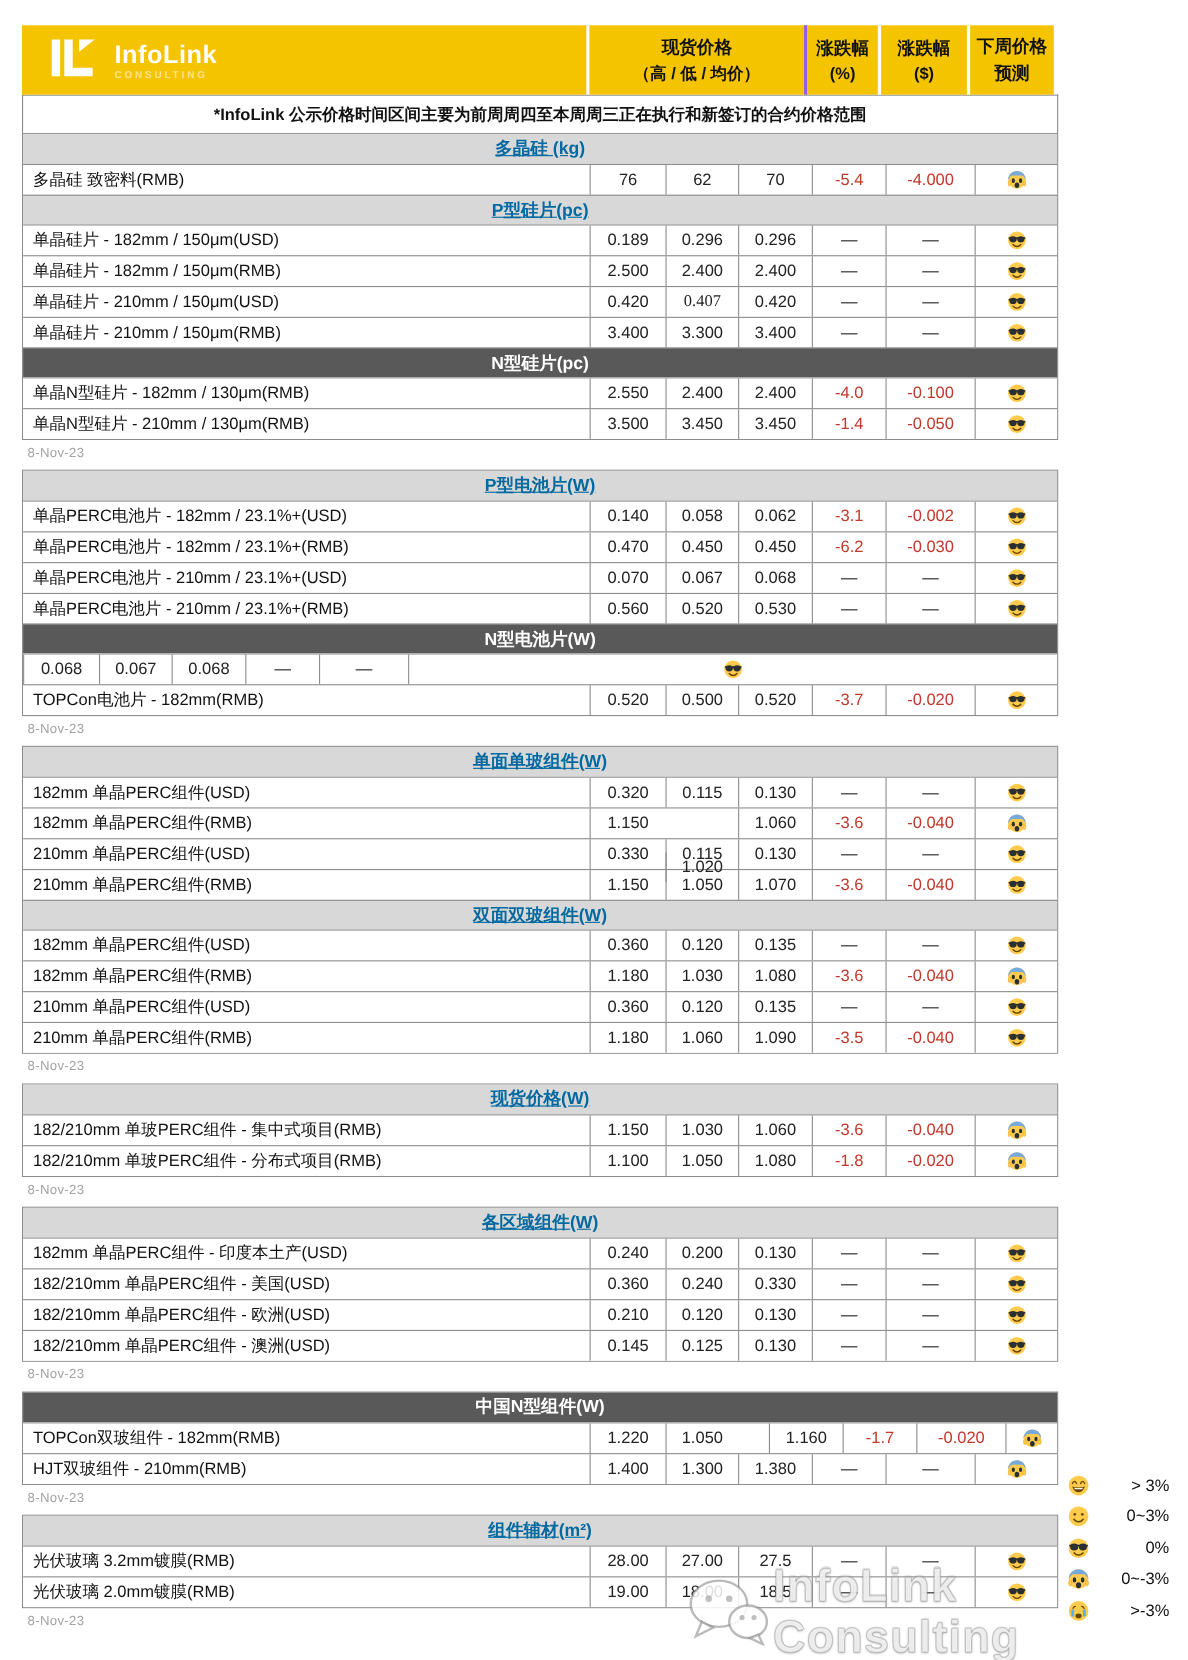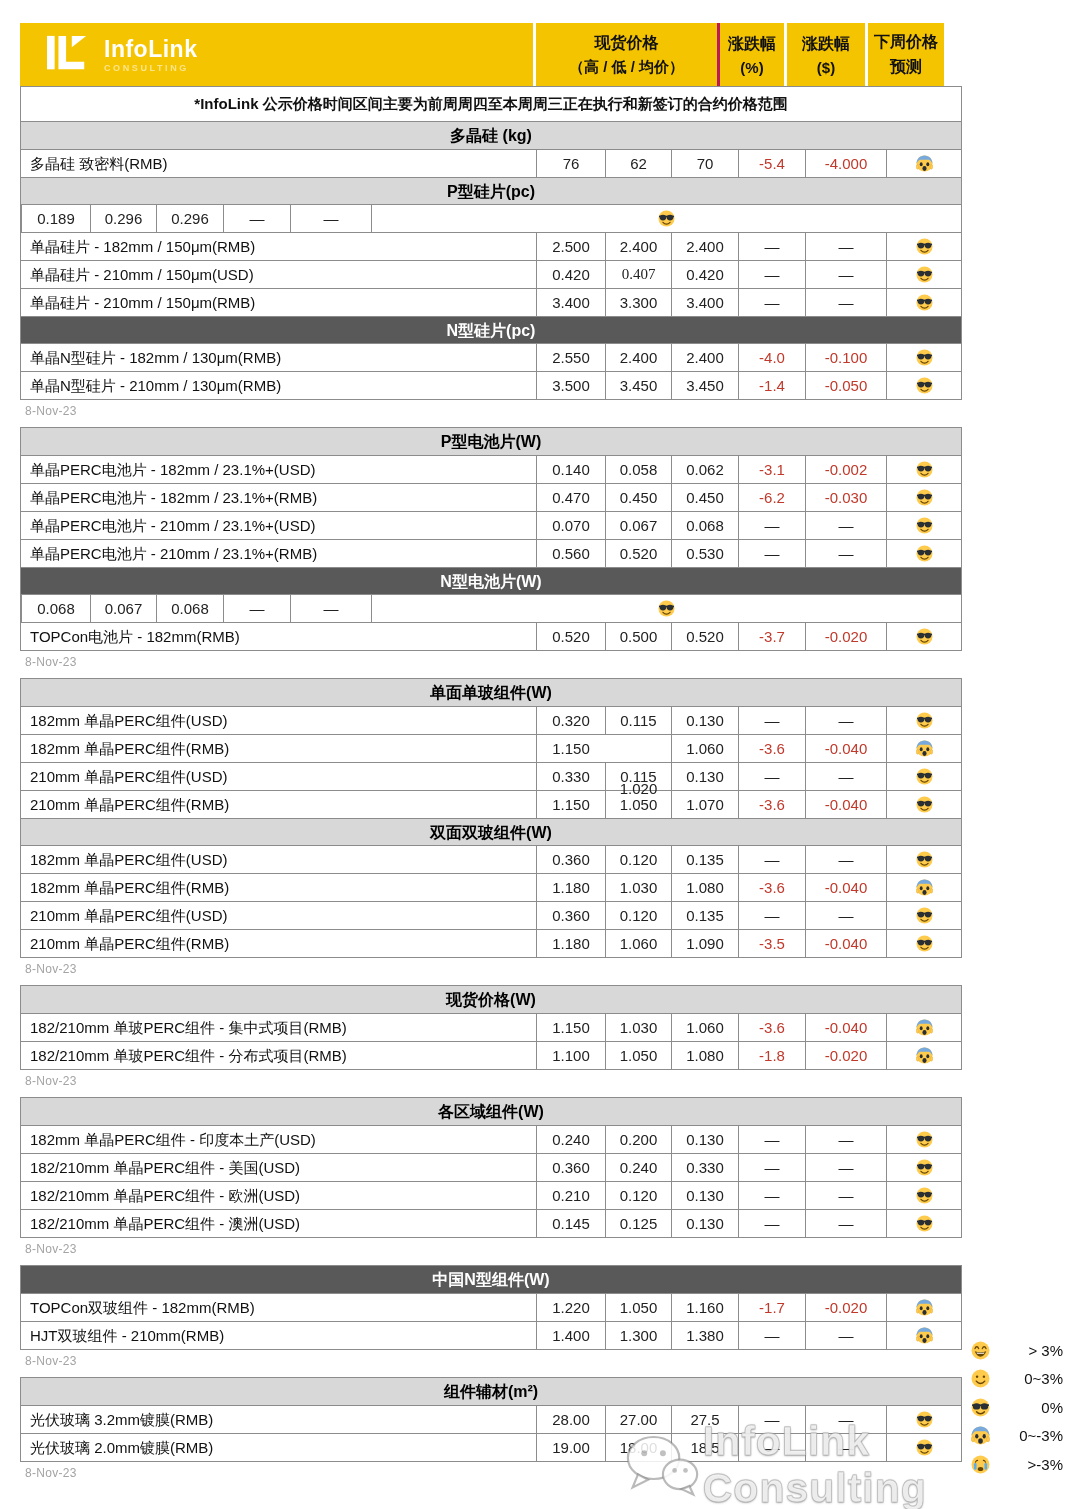--- a/index.html
+++ b/index.html
@@ -13,39 +13,39 @@
   body{margin:0;font-family:"Liberation Sans","DejaVu Sans",sans-serif;background:#fff;}
   .page{position:relative;width:1080px;height:1509px;background:#fff;overflow:hidden;}
   .table{position:absolute;left:20px;top:23px;width:942px;}
 
   
   .yhead{display:flex;height:63px;}
   .hc{background:var(--brand-yellow);display:flex;flex-direction:column;justify-content:center;align-items:center;gap:4px;font-weight:bold;color:#111;}
   .hc .l1{font-size:16px;}
   .hc .l2{font-size:15px;}
   .h-label{width:516px;border-right:3px solid #fff;flex-direction:row;justify-content:flex-start;padding-left:26px;gap:14px;}
-  .h-price{width:184px;border-right:3px solid #be185d;}
+  .h-price{width:198px;border-right:3px solid #8b5cf6;}
   .h-pct{width:67px;border-right:3px solid #fff;}
   .h-usd{width:81px;border-right:3px solid #fff;}
   .h-forecast{width:76px;}
 
   .logo-mark{width:44px;height:42px;}
   .logo-mark svg{display:block;width:100%;height:100%;}
   .brand-box{display:flex;flex-direction:column;}
   .brand{font-size:23px;font-weight:bold;color:#fff;letter-spacing:.5px;line-height:24px;}
   .consulting{font-size:9px;color:rgba(255,255,255,.55);letter-spacing:2.6px;margin-top:2px;font-weight:bold;}
 
   
   .note{border:1px solid var(--grid);border-bottom:none;height:35px;display:flex;align-items:center;justify-content:center;font-weight:bold;font-size:15px;color:#111;background:#fff;}
 
   
   .bordered{border:1px solid var(--grid);}
   .bordered>*+*{border-top:1px solid var(--grid);}
   .section-head{height:27px;line-height:27px;text-align:center;font-weight:bold;font-size:16px;}
-  .section-head.light{background:var(--light-header);color:#000000;}
+  .section-head.light{background:var(--light-header);color:#0369a1;text-decoration:underline;}
   .section-head.dark{background:var(--dark-header);color:#fff;}
   .row{display:flex;height:28px;line-height:27px;font-size:15px;background:#fff;}
   .c{height:100%;}
   .c.label{width:515px;padding-left:9px;color:#111;white-space:nowrap;overflow:hidden;text-align:left;}
   .c.val{text-align:center;border-left:1px solid var(--grid);color:#222;}
   .c.neg{color:var(--negative-red);}
   .c.forecast{flex:1;display:flex;align-items:center;justify-content:center;border-left:1px solid var(--grid);}
   .emoji{width:17px;height:17px;display:inline-block;}
   .emoji svg{display:block;width:100%;height:100%;}
   .date{margin:4px 0 9px 5px;font-size:12px;color:#A3A3A3;letter-spacing:.3px;}
@@ -125,20 +125,21 @@
                     <ellipse cx="25" cy="19.5" rx="3.1" ry="4.4" fill="#292F33"></ellipse>
                     <ellipse cx="18" cy="28.5" rx="4.4" ry="5.2" fill="#292F33"></ellipse>
                     <ellipse cx="3.6" cy="25" rx="2.8" ry="5" fill="#FFCB4C" stroke="#E1A32E" stroke-width="1"></ellipse>
                     <ellipse cx="32.4" cy="25" rx="2.8" ry="5" fill="#FFCB4C" stroke="#E1A32E" stroke-width="1"></ellipse>
                   </svg>
                 </span>
               </div>
             </div>
             <div class="section-head light">P型硅片(pc)</div>
             <div class="row">
+              <div class="c label">单晶硅片 - 182mm / 150μm(USD)</div>
               <div class="c val" style="width: 69px;">0.189</div>
               <div class="c val" style="width: 66px;">0.296</div>
               <div class="c val" style="width: 67px;">0.296</div>
               <div class="c val" style="width: 67px;">—</div>
               <div class="c val" style="width: 81px;">—</div>
               <div class="c forecast">
                 <span class="emoji">
                   <svg viewBox="0 0 36 36">
                     <circle cx="18" cy="18" r="17" fill="#FFCB4C"></circle>
                     <rect x="2" y="12" width="32" height="3.2" fill="#292F33"></rect>
@@ -661,21 +662,21 @@
           </div>
           <div class="date">8-Nov-23</div>
         </div>
         <div class="block">
           <div class="bordered">
             <div class="section-head dark">中国N型组件(W)</div>
             <div class="row">
               <div class="c label">TOPCon双玻组件 - 182mm(RMB)</div>
               <div class="c val" style="width: 69px;">1.220</div>
               <div class="c val" style="width: 66px;">1.050</div>
-              <div class="c val" style="width: 67px;">1.160</div>
+              <div class="c val" style="width: 67px; margin-left: 28px;">1.160</div>
               <div class="c val neg" style="width: 67px;">-1.7</div>
               <div class="c val neg" style="width: 81px;">-0.020</div>
               <div class="c forecast">
                 <span class="emoji">
                   <svg viewBox="0 0 36 36">
                     <circle cx="18" cy="18" r="17" fill="#FFCB4C"></circle>
                     <path d="M1 18C1 8.6 8.6 1 18 1s17 7.6 17 17c-3.2-5.2-5.8-8.2-8-8.2H9c-2.2 0-4.8 3-8 8.2z" fill="#78A9DD"></path>
                     <ellipse cx="11" cy="19.5" rx="3.1" ry="4.4" fill="#292F33"></ellipse>
                     <ellipse cx="25" cy="19.5" rx="3.1" ry="4.4" fill="#292F33"></ellipse>
                     <ellipse cx="18" cy="28.5" rx="4.4" ry="5.2" fill="#292F33"></ellipse>

